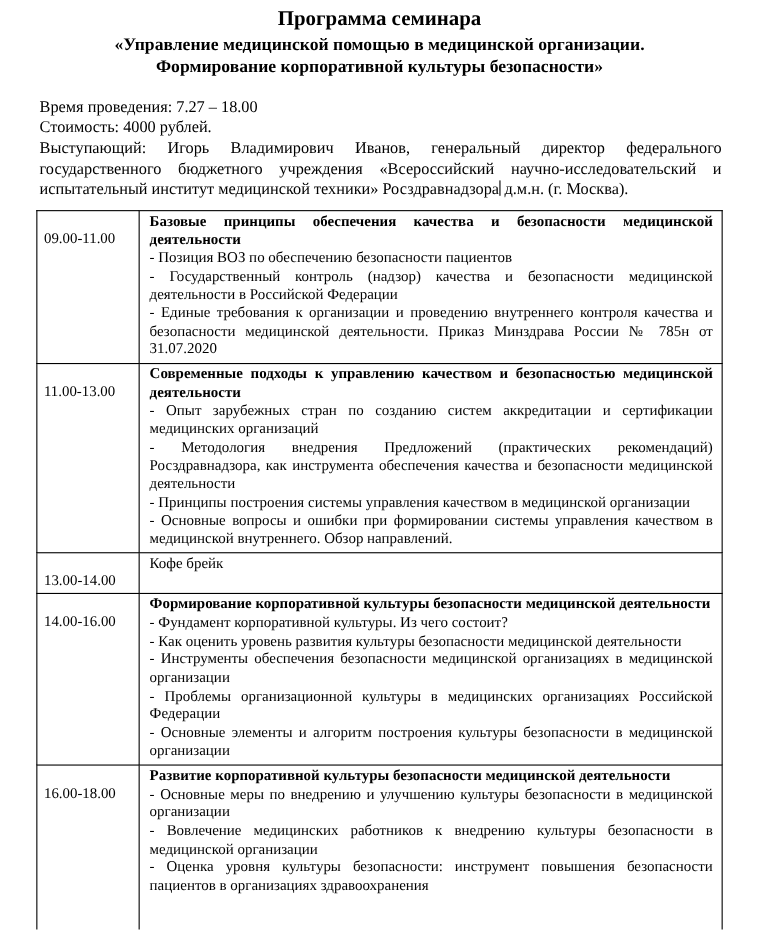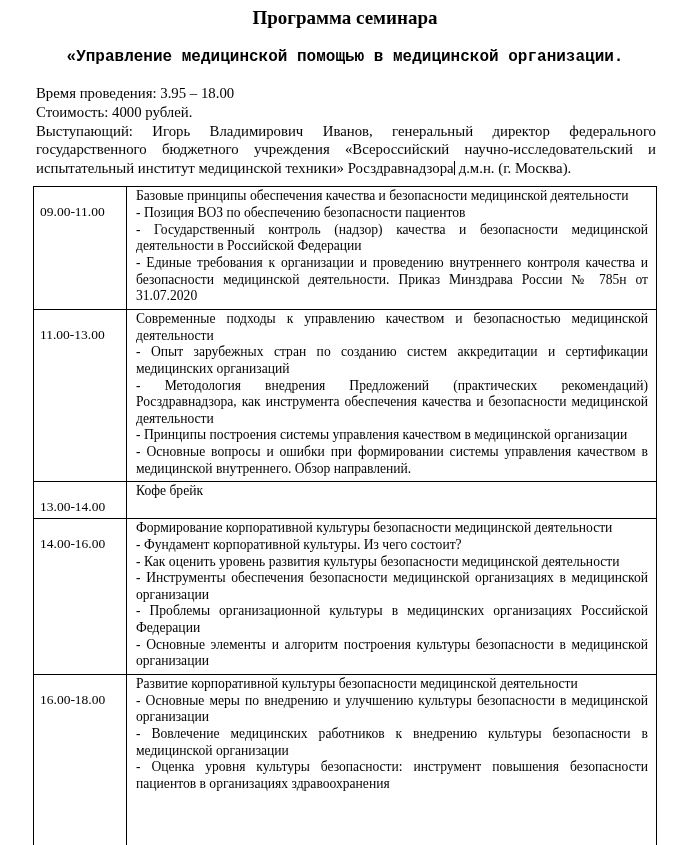--- a/index.html
+++ b/index.html
@@ -2,26 +2,26 @@
 <html><head>
 <meta charset="utf-8">
 <style>
   html,body { margin:0; padding:0; background:#ffffff; }
   body {
     width:690px; height:845px; overflow:hidden;
     font-family:"Liberation Serif", serif; color:#000;
   }
   .page { position:relative; width:690px; height:845px; background:#fff; }
   .doc-title {
-    margin:7px 0 17px 0; text-align:center;
+    margin:7px 0 1px 0; text-align:center;
     font-size:19px; font-weight:bold; line-height:1.2;
   }
   .doc-subtitle {
     margin:0; text-align:center;
-    font-size:16px; font-weight:bold; line-height:1.28;font-family:Liberation Mono, monospace;
+    font-size:16px; font-weight:bold; line-height:1.28;
   }
   .info {
     margin:17px 34px 0 36px;
     font-size:14.8px; line-height:1.26;
   }
   .info p { margin:0; text-align:justify; text-align-last:left; }
   .grammar {
     text-decoration-line:underline;
     text-decoration-style:wavy;
     text-decoration-color:#3f8f3f;
@@ -39,37 +39,38 @@
   td { border:1px solid #000; vertical-align:top; }
   .time-cell {
     width:84px; padding:17px 2px 2px 6px;
     font-size:13.5px; line-height:1.25; white-space:nowrap;
   }
   .content-cell {
     padding:1px 8px 4px 9px;
     font-size:13.6px; line-height:1.225;
   }
   .content-cell p { margin:0; text-align:justify; text-align-last:left; }
-  .cell-title { font-weight:normal; }
+  .cell-title { font-weight:bold; }
   #schedule-body tr:nth-child(1) { height:112px; }
   #schedule-body tr:nth-child(2) { height:140px; }
   #schedule-body tr:nth-child(3) { height:21px;margin-left:48px; }
   #schedule-body tr:nth-child(4) { height:114px; }
   #schedule-body tr:nth-child(5) { height:176px; }
 </style>
 </head>
 <body>
 
 <div class="page">
 
   <h1 class="doc-title">Программа семинара</h1>
   <h2 class="doc-subtitle">«Управление медицинской помощью в медицинской организации.</h2>
+  <h2 class="doc-subtitle">Формирование корпоративной культуры безопасности»</h2>
 
   <div class="info">
-    <p>Время проведения: 3.95 – 18.00</p>
+    <p>Время проведения: 7.27 – 18.00</p>
     <p>Стоимость: 4000 рублей.</p>
     <p><span>Выступающий: Игорь Владимирович Иванов, генеральный директор федерального государственного бюджетного учреждения «Всероссийский научно-исследовательский и испытательный институт медицинской техники» Росздравнадзора</span><span class="caret"></span><span> д.м.н.  (г. Москва).</span></p>
   </div>
 
   <table class="schedule">
     <tbody id="schedule-body">
         <tr>
           <td class="time-cell">09.00-11.00</td>
           <td class="content-cell">
             <p class="cell-title">Базовые принципы обеспечения качества и безопасности медицинской деятельности</p>

